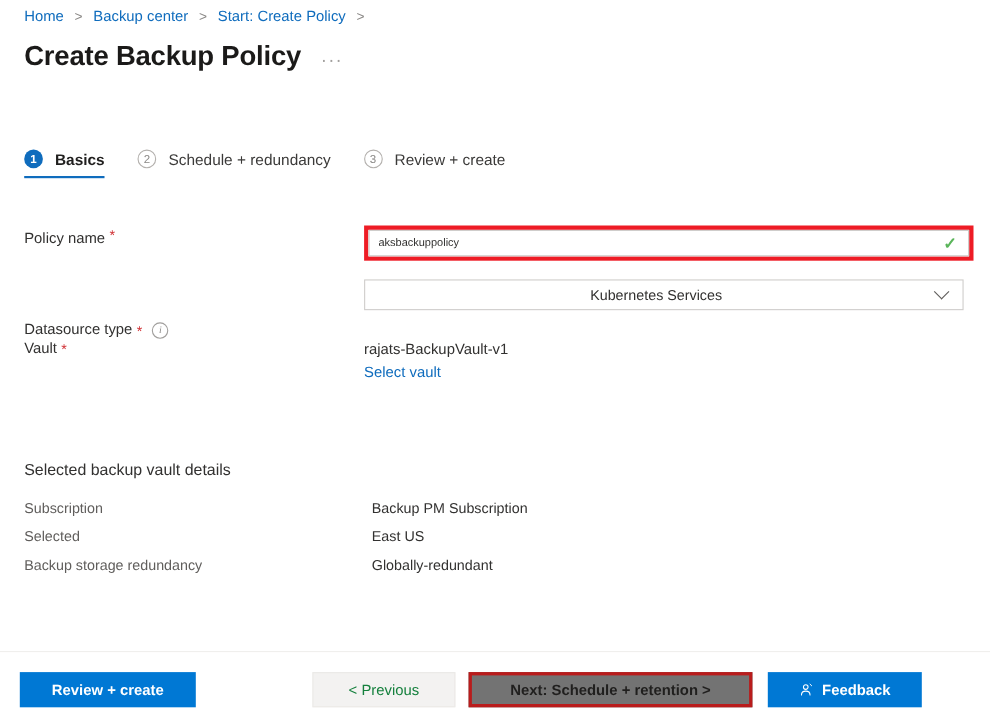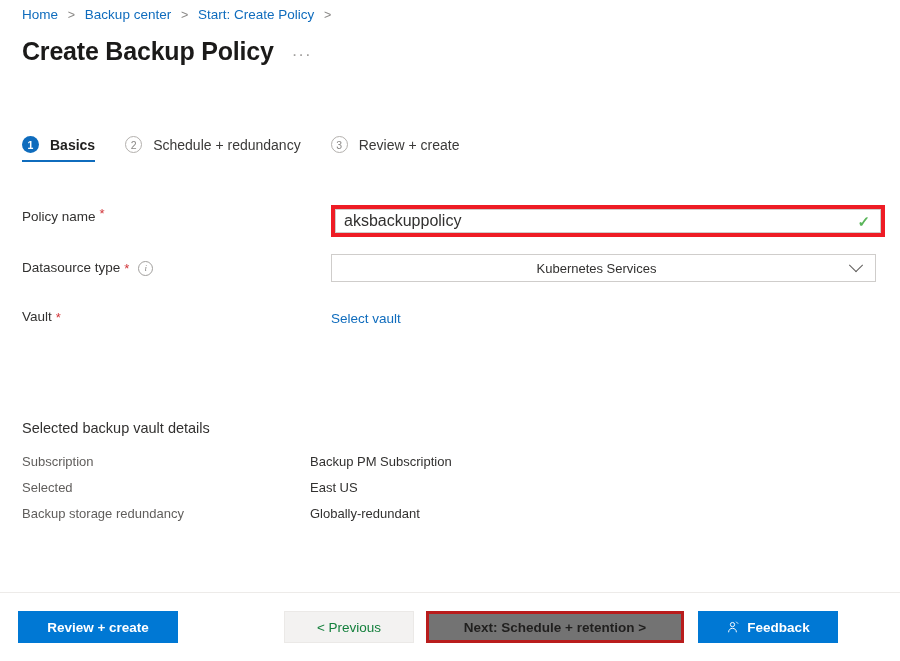--- a/index.html
+++ b/index.html
@@ -188,38 +188,38 @@
     width: 546px;
     height: 24px;
     border: 1px solid #cfcdcb;
     box-sizing: border-box;
     background: #ffffff;
     display: flex;
     align-items: center;
     padding: 0 8px;
   }
   .text-input .value {
-    font-size: 16px;
+    font-size: 10px;
     color: #323130;
     flex: 1;
   }
   .check-icon {
     color: #5ab55a;
     font-size: 15px;
     line-height: 1;
     font-weight: 600;
     margin-right: 2px;
   }
 
   
   .ds-row {
     height: 46px;
     margin-top: 8px;
   }
-  .ds-label { padding-top: 5px; }
+  .ds-label { padding-top: 5px; margin-top: 32px; }
   .dropdown {
     position: absolute;
     left: 331px;
     top: 0px;
     width: 545px;
     height: 28px;
     border: 1px solid #cfcdcb;
     background: #ffffff;
     box-sizing: border-box;
     display: flex;
@@ -272,20 +272,21 @@
   .details-heading {
     padding-left: 22px;
     font-size: 14.5px;
     color: #323130;
     margin-bottom: 18px;
   }
   .detail-row {
     display: flex;
     align-items: baseline;
     height: 26px;
+    gap: 28px;
   }
   .detail-key {
     width: 310px;
     padding-left: 22px;
     box-sizing: border-box;
     font-size: 13px;
     color: #605e5c;
   }
   .detail-val {
     font-size: 13px;
@@ -421,20 +422,21 @@
       <span class="chev"></span>
     </div>
   </div>
 
   <div class="form-row vault-row">
     <div class="field-label">
       <span>Vault</span>
       <span class="req-star">*</span>
     </div>
     <div class="vault-col">
+      <div class="vault-value">rajats-BackupVault-v1</div>
       <div class="vault-link">Select vault</div>
     </div>
   </div>
 </div>
 
 <div class="details">
   <div class="details-heading">Selected backup vault details</div>
 
   <div class="detail-row">
     <div class="detail-key">Subscription</div>

